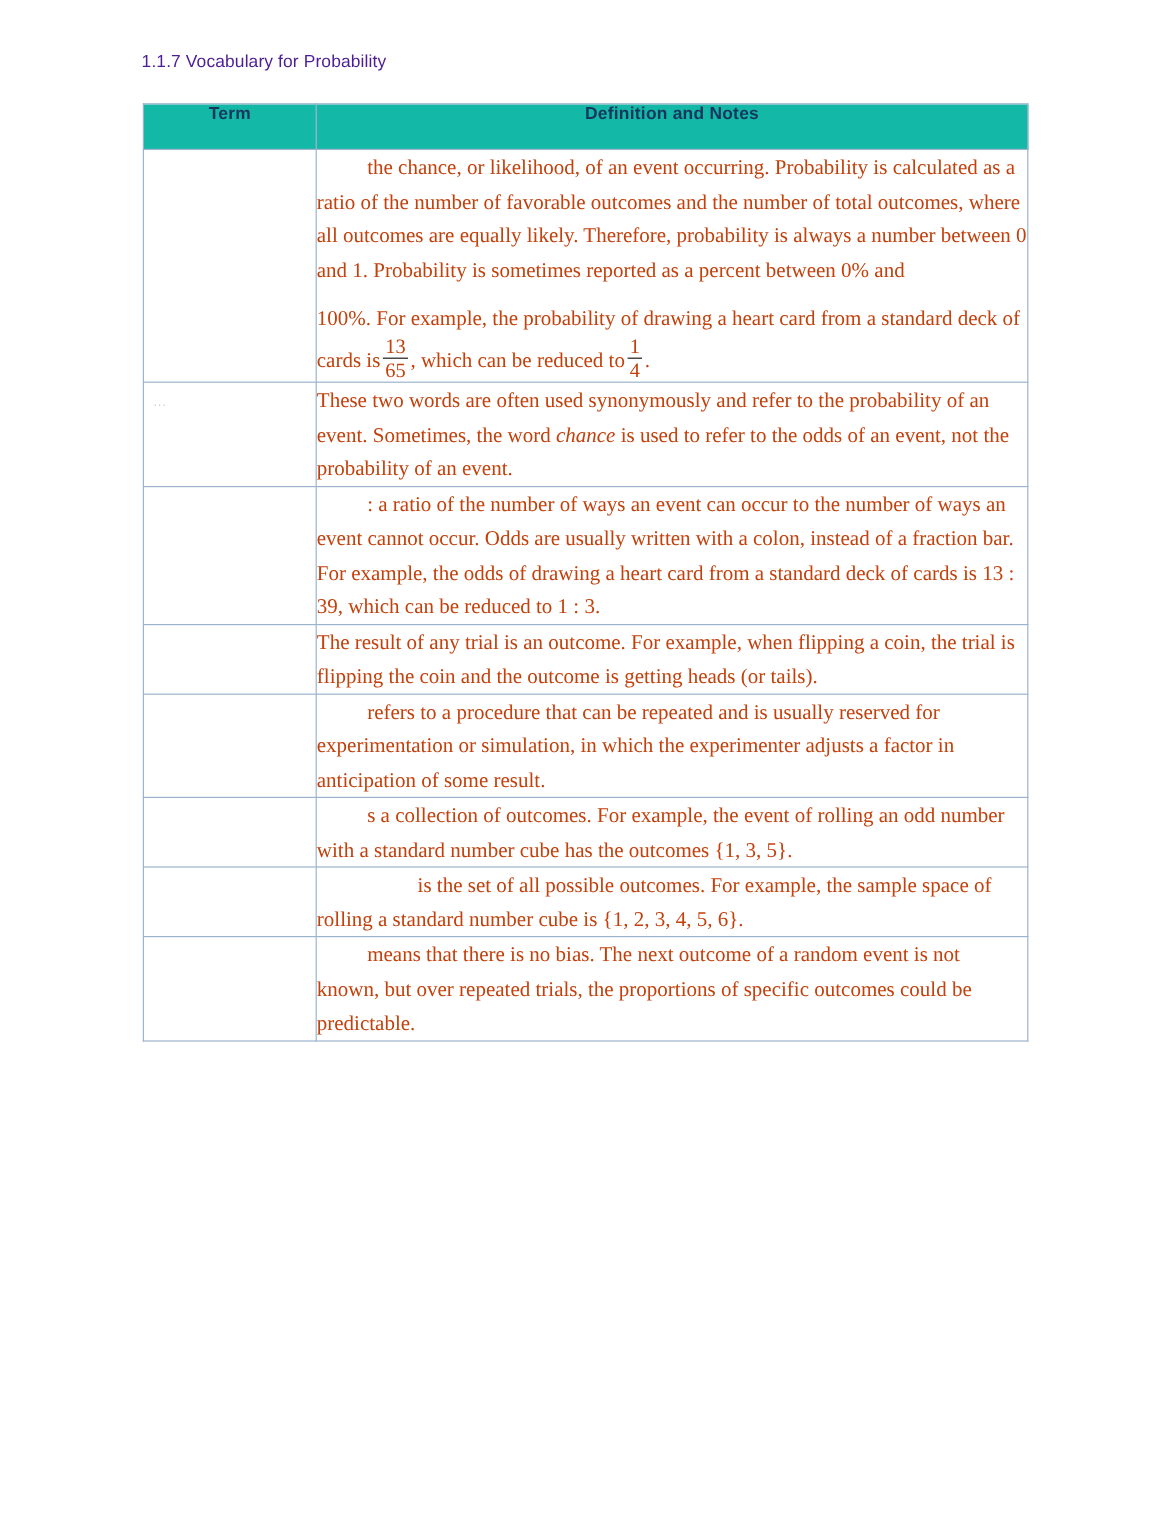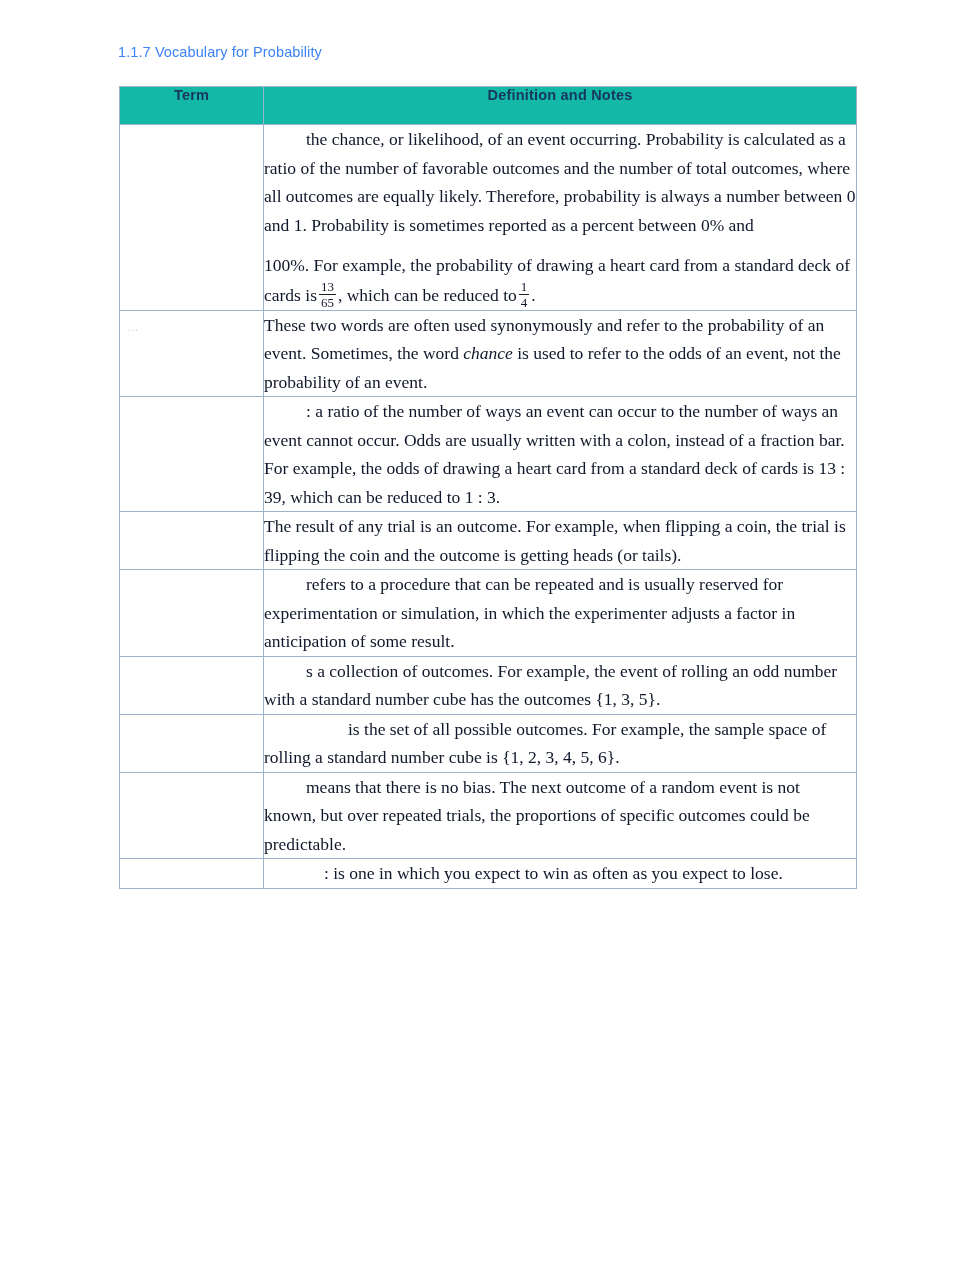--- a/index.html
+++ b/index.html
@@ -20,21 +20,21 @@
     top: 0; left: 0;
     width: 979px;
     height: 1266px;
   }
   .doc-title {
     position: absolute;
     left: 118px;
     top: 44px;
     font-family: "Liberation Sans", sans-serif;
     font-size: 14.5px;
-    color: #3b82f6;
+    color: #4c1d95;
     letter-spacing: 0.1px;
   }
   table.vocab {
     position: absolute;
     left: 119px;
     top: 86px;
     width: 737px;
     border-collapse: collapse;
     table-layout: fixed;
   }
@@ -57,21 +57,21 @@
     vertical-align: middle;
     letter-spacing: 0.2px;
   }
   td.term {
     background: #ffffff;
   }
   td.def {
     padding: 11px 14px 12px 14px;
     font-size: 17.5px;
     line-height: 28.5px;
-    color: #0f172a;
+    color: #c2410c;
     text-align: left;
   }
   td.def p {
     margin: 0;
   }
   td.def p + p { margin-top: 12px; }
   .indent { display: inline-block; width: 42px; }
   .indent-sm { display: inline-block; width: 18px; }
   .ital { font-style: italic; }
 
@@ -86,21 +86,21 @@
     letter-spacing: 0.5px;
     user-select: none;
   }
   .ghost.two { padding-top: 14px; }
 
   
   .frac {
     display: inline-block;
     vertical-align: -0.52em;
     text-align: center;
-    font-size: 13px;
+    font-size: 17px;
     line-height: 1.05;
     margin: 0 2px;
   }
   .frac .num {
     display: block;
     padding: 0 2px;
   }
   .frac .bar {
     display: block;
     border-top: 1.2px solid #1d1d1d;
@@ -199,24 +199,16 @@
 
       <tr>
         <td class="term">
           <span class="ghost"></span>
         </td>
         <td class="def">
           <p><span class="indent"></span><span>means that there is no bias. The next outcome of a random event is not known, but over repeated trials, the proportions of specific outcomes could be predictable.</span></p>
         </td>
       </tr>
 
-      <tr>
-        <td class="term">
-          <span class="ghost"></span>
-        </td>
-        <td class="def">
-          <p><span class="indent"></span><span class="indent-sm"></span><span>: is one in which you expect to win as often as you expect to lose.</span></p>
-        </td>
-      </tr>
 
     </tbody>
   </table>
 </div>
 
 </body></html>

